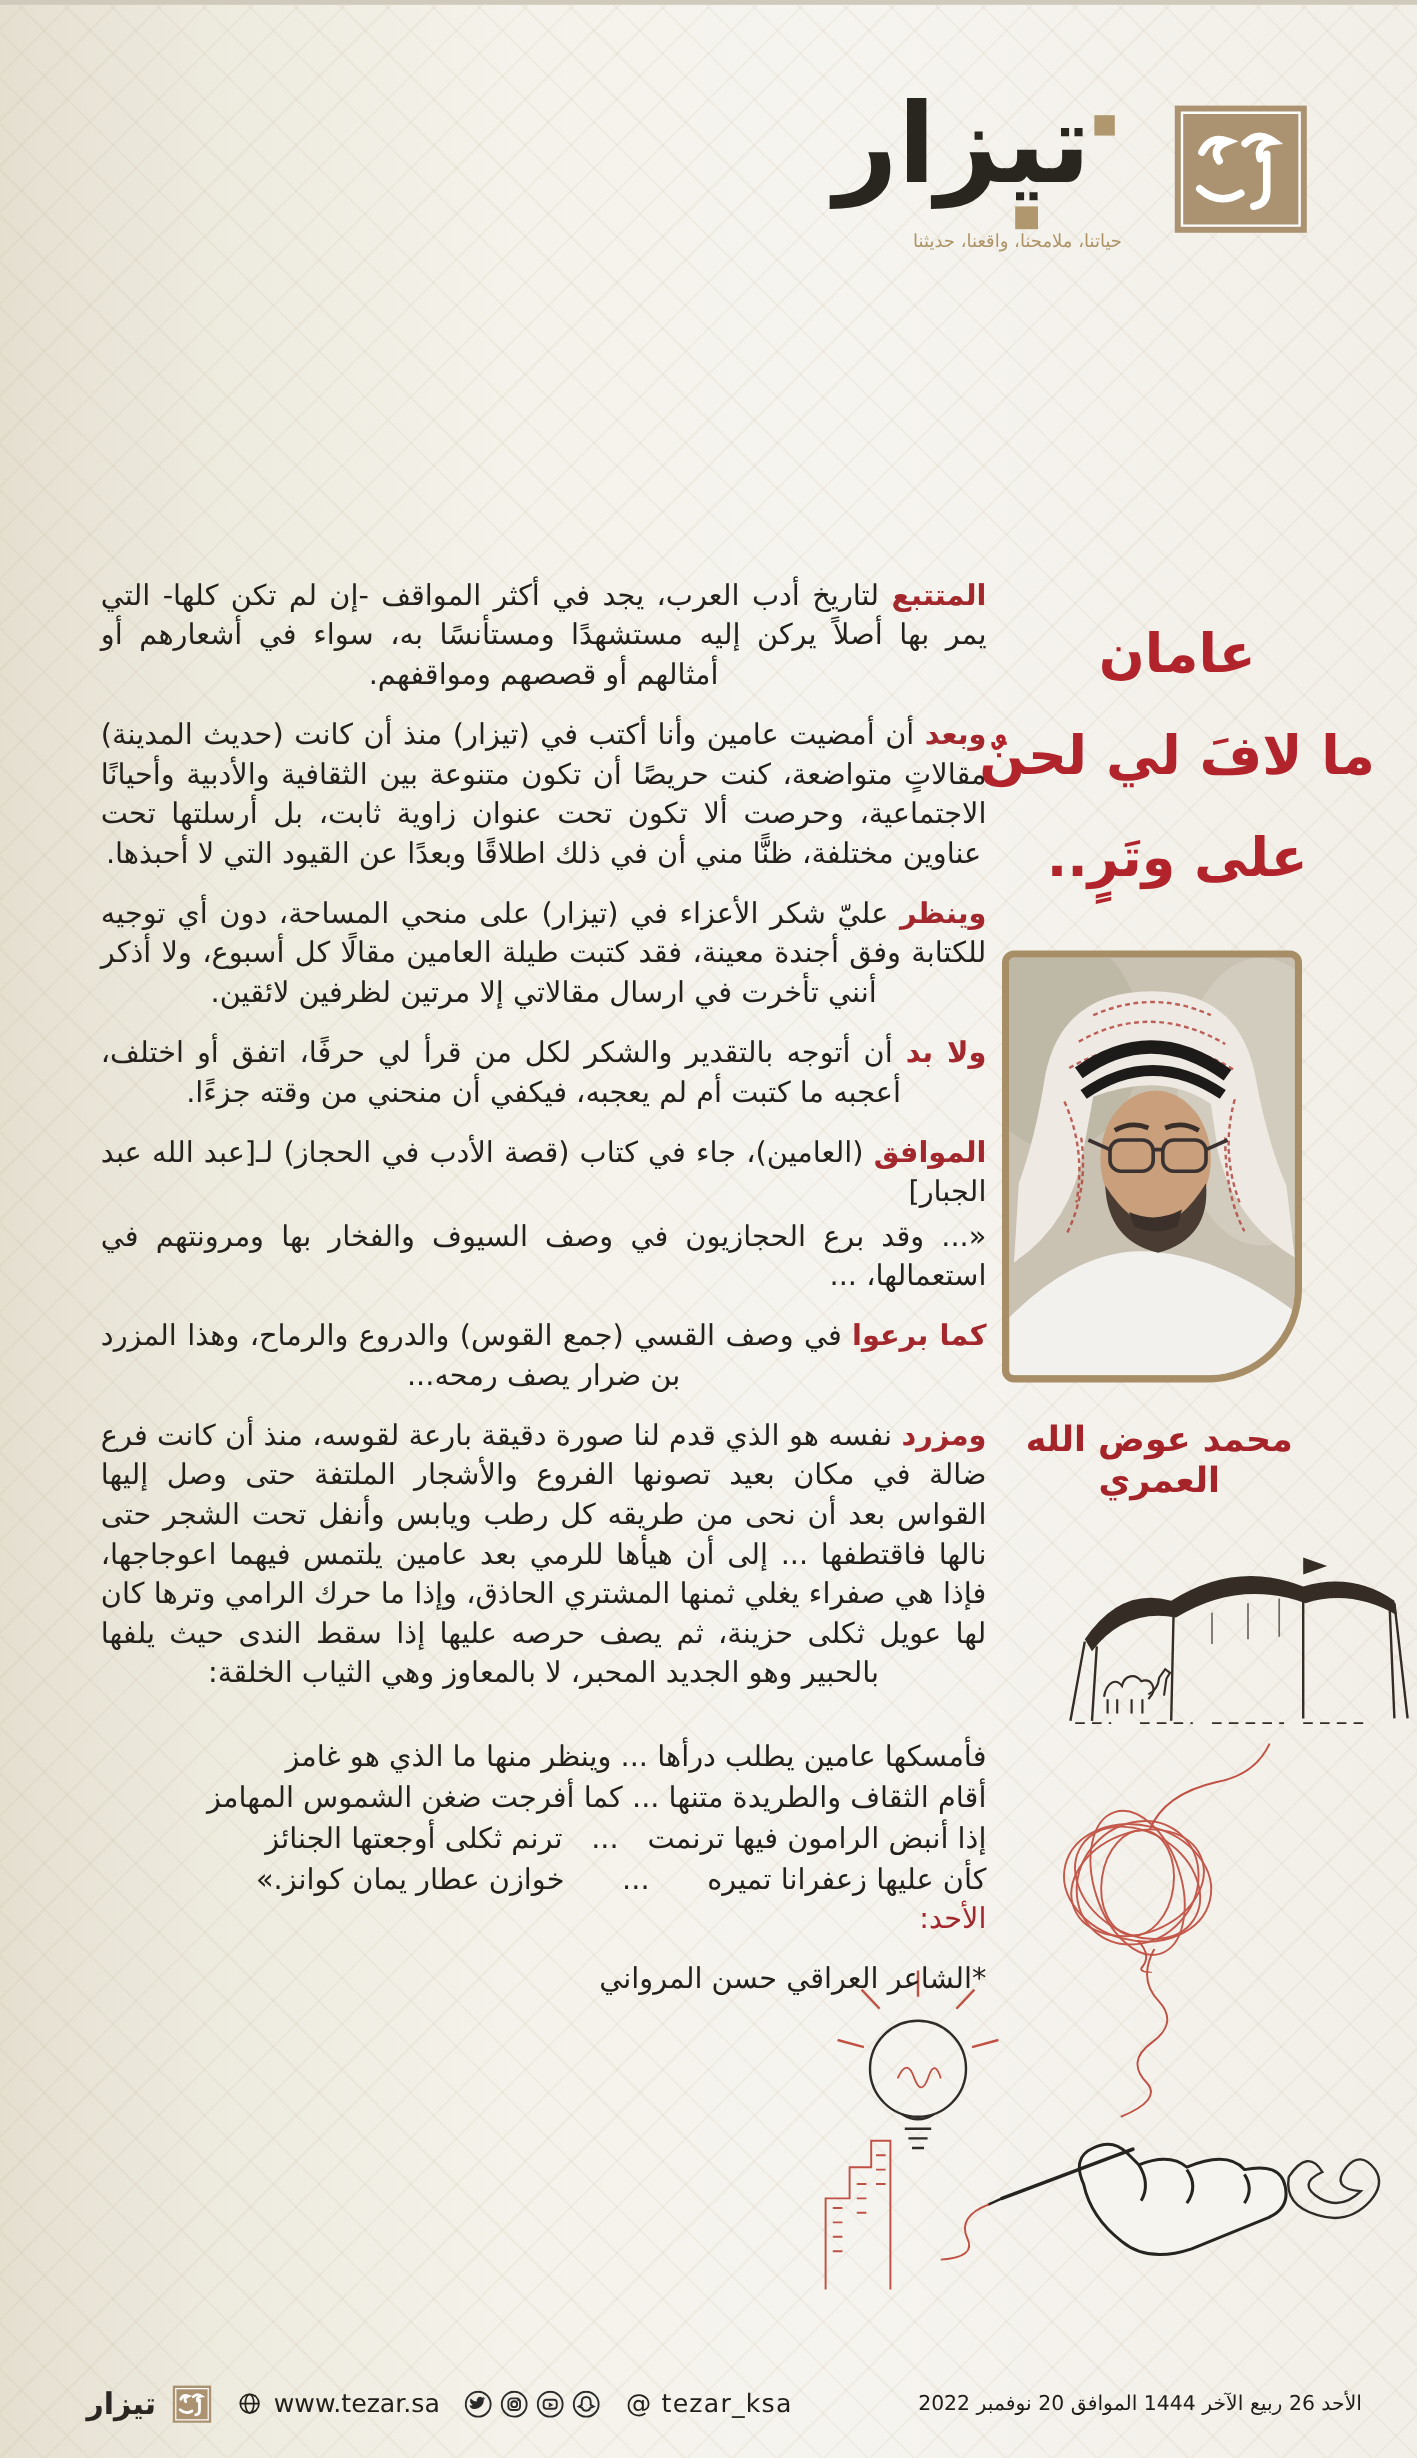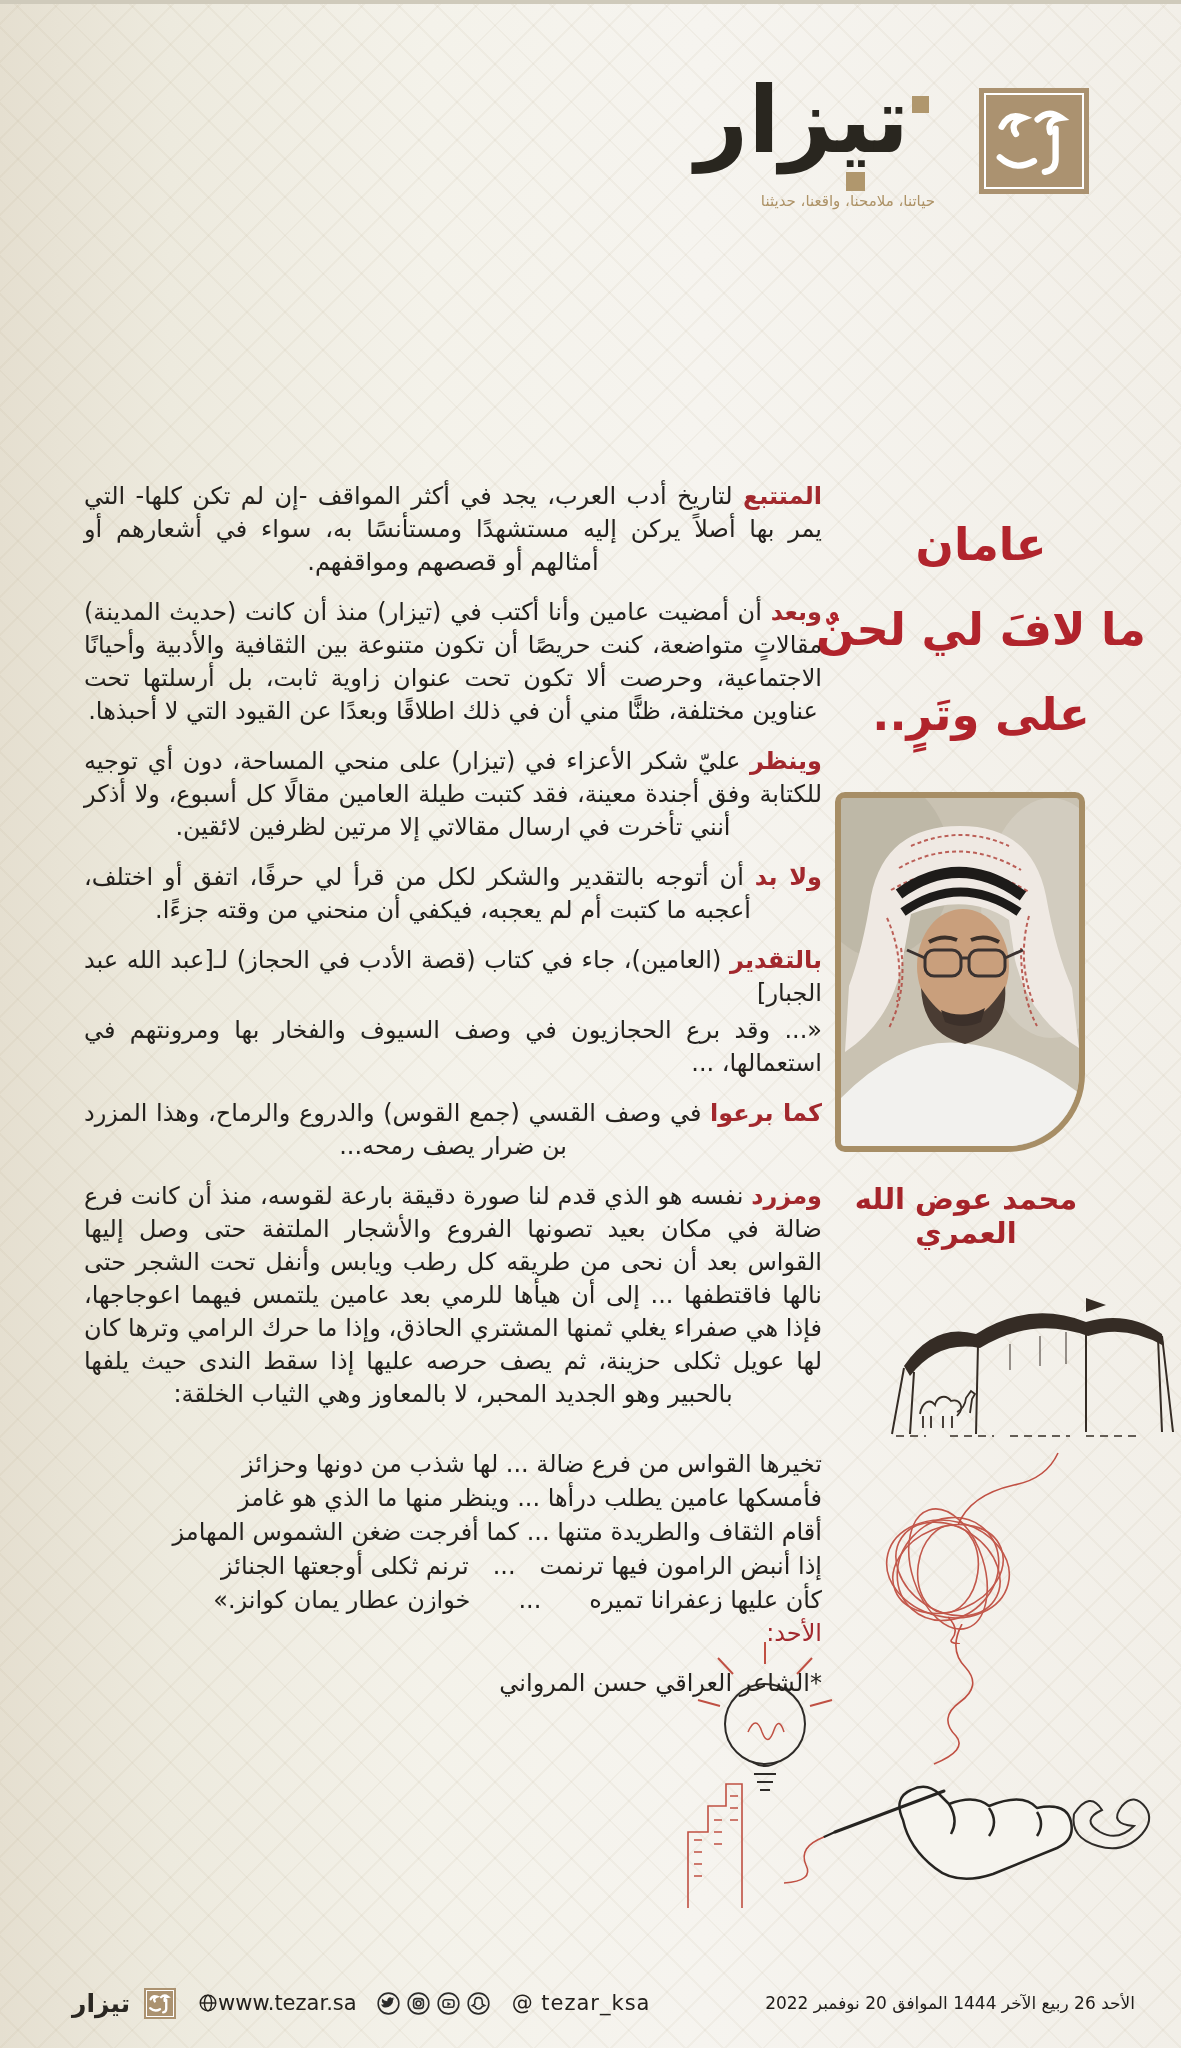--- a/index.html
+++ b/index.html
@@ -51,21 +51,21 @@
   .illus-tent{top:1278px;right:6px;width:285px;height:170px;}
   .illus-ball{top:1445px;right:101px;width:260px;height:195px;}
   .illus-hand{top:1620px;right:11px;width:500px;height:290px;}
   
   .footer{position:absolute;left:72px;right:46px;bottom:28px;height:42px;direction:ltr;
           display:flex;align-items:center;gap:14px;font-size:17px;}
   .f-word{font-size:25px;font-weight:700;color:#2a2722;}
   .f-box{position:relative;width:32px;height:31px;background:#ab9270;flex:0 0 auto;
          box-shadow:inset 0 0 0 2px #ab9270, inset 0 0 0 3px #fff;}
   .f-box svg{position:absolute;inset:3px;}
-  .f-site{display:flex;align-items:center;gap:0;font-size:21px;color:#23201c;margin-left:8px;}
+  .f-site{display:flex;align-items:center;gap:10px;font-size:21px;color:#23201c;margin-left:8px;}
   .f-icons{display:flex;align-items:center;gap:7px;margin-left:6px;}
   .f-icons svg{display:block;}
   .f-handle{font-size:21px;color:#23201c;margin-left:8px;letter-spacing:1px;}
   .f-date{margin-left:auto;font-size:17px;color:#1e1b18;direction:rtl;}
 </style>
 </head>
 <body>
 
 <div class="page">
   <div class="pattern"></div>
@@ -209,37 +209,36 @@
     </p>
     <p class="last-center">
       <span class="lead">وينظر</span>
       <span>عليّ شكر الأعزاء في (تيزار) على منحي المساحة، دون أي توجيه للكتابة وفق أجندة معينة، فقد كتبت طيلة العامين مقالًا كل أسبوع، ولا أذكر أنني تأخرت في ارسال مقالاتي إلا مرتين لظرفين لائقين.</span>
     </p>
     <p class="last-center">
       <span class="lead">ولا بد</span>
       <span>أن أتوجه بالتقدير والشكر لكل من قرأ لي حرفًا، اتفق أو اختلف، أعجبه ما كتبت أم لم يعجبه، فيكفي أن منحني من وقته جزءًا.</span>
     </p>
     <p class="last-right" style="margin-bottom:4px">
-      <span class="lead">بالتقدير</span>
+      <span class="lead">الموافق</span>
       <span>(العامين)، جاء في كتاب (قصة الأدب في الحجاز) لـ[عبد الله عبد الجبار]</span>
     </p>
     <p class="last-right">
       <span>«... وقد برع الحجازيون في وصف السيوف والفخار بها ومرونتهم في استعمالها، ...</span>
     </p>
     <p class="last-center">
       <span class="lead">كما برعوا</span>
       <span>في وصف القسي (جمع القوس) والدروع والرماح، وهذا المزرد بن ضرار يصف رمحه...</span>
     </p>
     <p class="last-center">
       <span class="lead">ومزرد</span>
       <span>نفسه هو الذي قدم لنا صورة دقيقة بارعة لقوسه، منذ أن كانت فرع ضالة في مكان بعيد تصونها الفروع والأشجار الملتفة حتى وصل إليها القواس بعد أن نحى من طريقه كل رطب ويابس وأنفل تحت الشجر حتى نالها فاقتطفها ... إلى أن هيأها للرمي بعد عامين يلتمس فيهما اعوجاجها، فإذا هي صفراء يغلي ثمنها المشتري الحاذق، وإذا ما حرك الرامي وترها كان لها عويل ثكلى حزينة، ثم يصف حرصه عليها إذا سقط الندى حيث يلفها بالحبير وهو الجديد المحبر، لا بالمعاوز وهي الثياب الخلقة:</span>
     </p>
 
     <div class="poem">
-      <div>تخيرها القواس من فرع ضالة ... لها شذب من دونها وحزائز</div>
       <div>فأمسكها عامين يطلب درأها ... وينظر منها ما الذي هو غامز</div>
       <div>أقام الثقاف والطريدة متنها ... كما أفرجت ضغن الشموس المهامز</div>
       <div>إذا أنبض الرامون فيها ترنمت ... ترنم ثكلى أوجعتها الجنائز</div>
       <div>كأن عليها زعفرانا تميره  ...  خوازن عطار يمان كوانز.»</div>
     </div>
 
     <p class="closing-label">الأحد:</p>
 
     <p class="footnote">*الشاعر العراقي حسن المرواني</p>
   </main>

